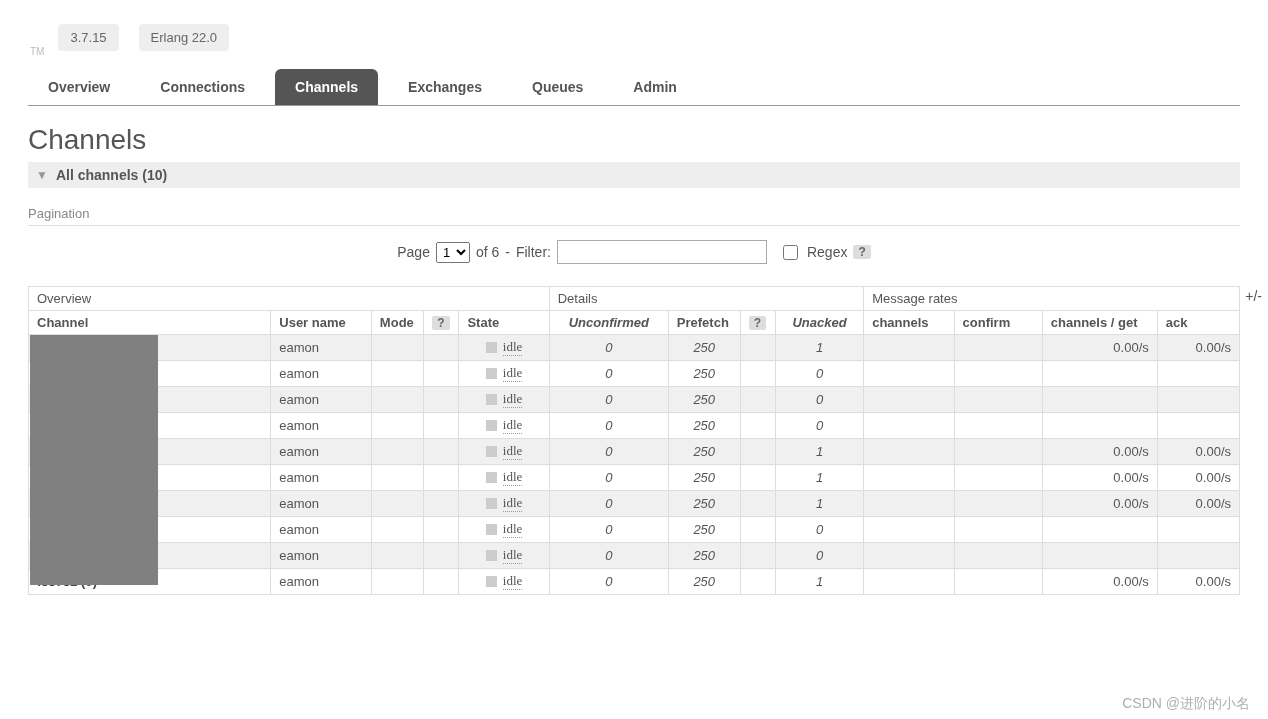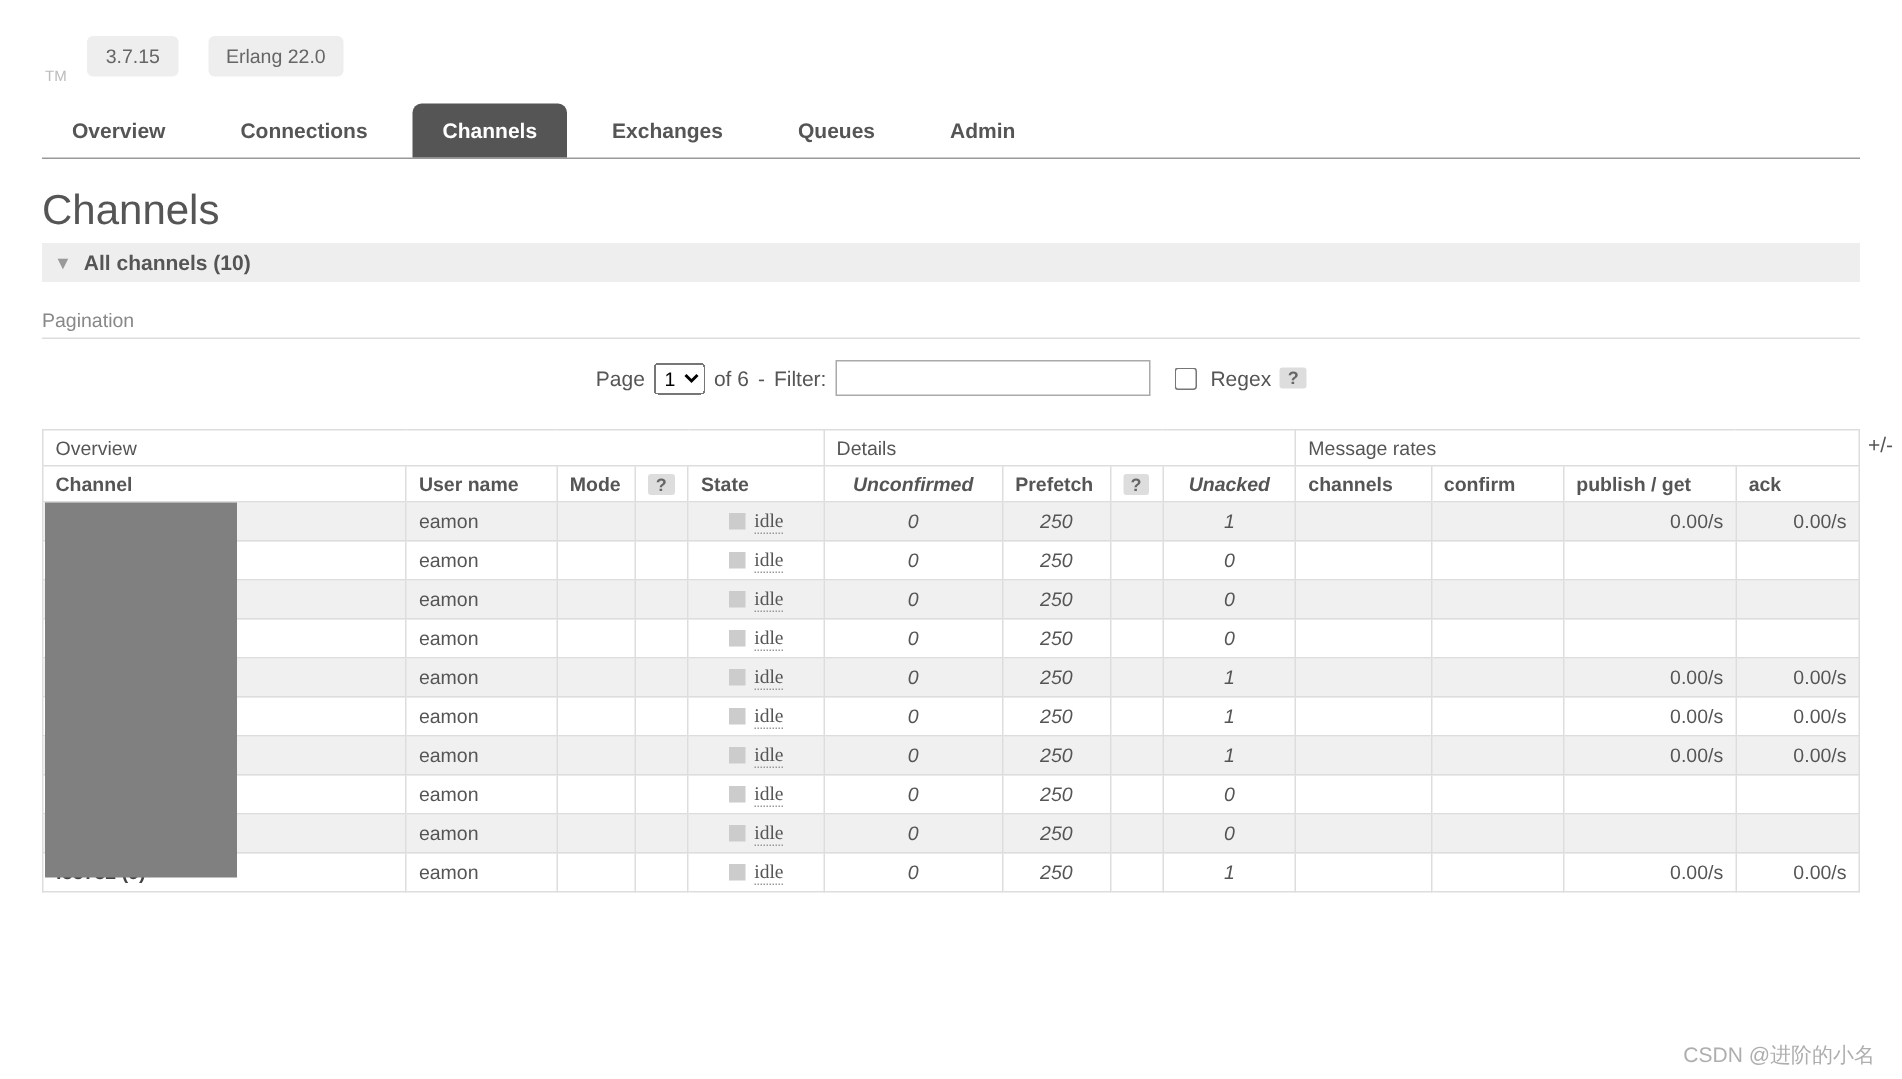--- a/index.html
+++ b/index.html
@@ -130,21 +130,21 @@
         <th>User name</th>
         <th>Mode</th>
         <th><span class="help">?</span></th>
         <th>State</th>
         <th class="num">Unconfirmed</th>
         <th>Prefetch</th>
         <th><span class="help">?</span></th>
         <th class="num">Unacked</th>
         <th>channels</th>
         <th>confirm</th>
-        <th>publish / get</th>
+        <th>channels / get</th>
         <th>ack</th>
       </tr>
     </thead>
     <tbody id="tbody">
         <tr class="odd">
           <td><span class="channel-link">:55752 (1)</span></td>
           <td>eamon</td>
           <td></td>
           <td></td>
           <td>

